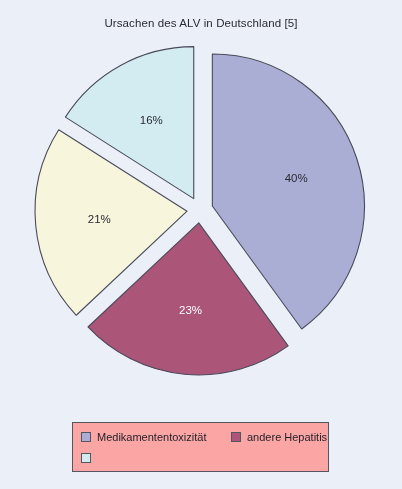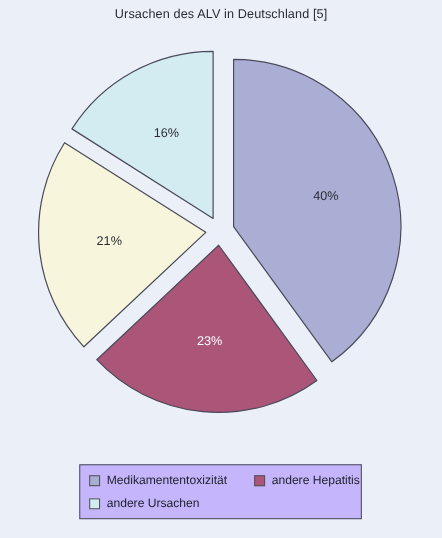--- a/index.html
+++ b/index.html
@@ -17,21 +17,21 @@
   #chart-root {
     position: absolute;
     left: 0;
     top: 0;
     width: 402px;
     height: 489px;
   }
   .chart-title {
     position: absolute;
     left: 0;
-    top: 7px;
+    top: 17px;
     width: 402px;
     text-align: center;
     font-size: 11.5px;
     color: #2b2b33;
     letter-spacing: 0.1px;
   }
   #pie-svg {
     position: absolute;
     left: 0;
     top: 26px;
@@ -46,21 +46,21 @@
     font-size: 11.5px;
     text-anchor: middle;
     dominant-baseline: middle;
   }
   #legend-box {
     position: absolute;
     left: 72px;
     top: 422px;
     width: 257px;
     height: 50px;
-    background: #c4b5fd;
+    background: #fca5a5;
     border: 1px solid #55555f;
     box-sizing: border-box;
     text-align: right;
   }
   .legend-grid {
     position: absolute;
     left: 0;
     top: 0;
     width: 100%;
     height: 100%;
@@ -116,18 +116,17 @@
       <div class="legend-entry">
         <span class="legend-swatch" style="background: rgb(170, 174, 212);"></span>
         <span class="legend-text">Medikamententoxizität</span>
       </div>
       <div class="legend-entry">
         <span class="legend-swatch" style="background: rgb(171, 85, 121);"></span>
         <span class="legend-text">andere Hepatitis</span>
       </div>
       <div class="legend-entry">
         <span class="legend-swatch" style="background: rgb(211, 236, 242);"></span>
-        <span class="legend-text">andere Ursachen</span>
       </div>
     </div>
   </div>
 
 </div>
 
 </body></html>

